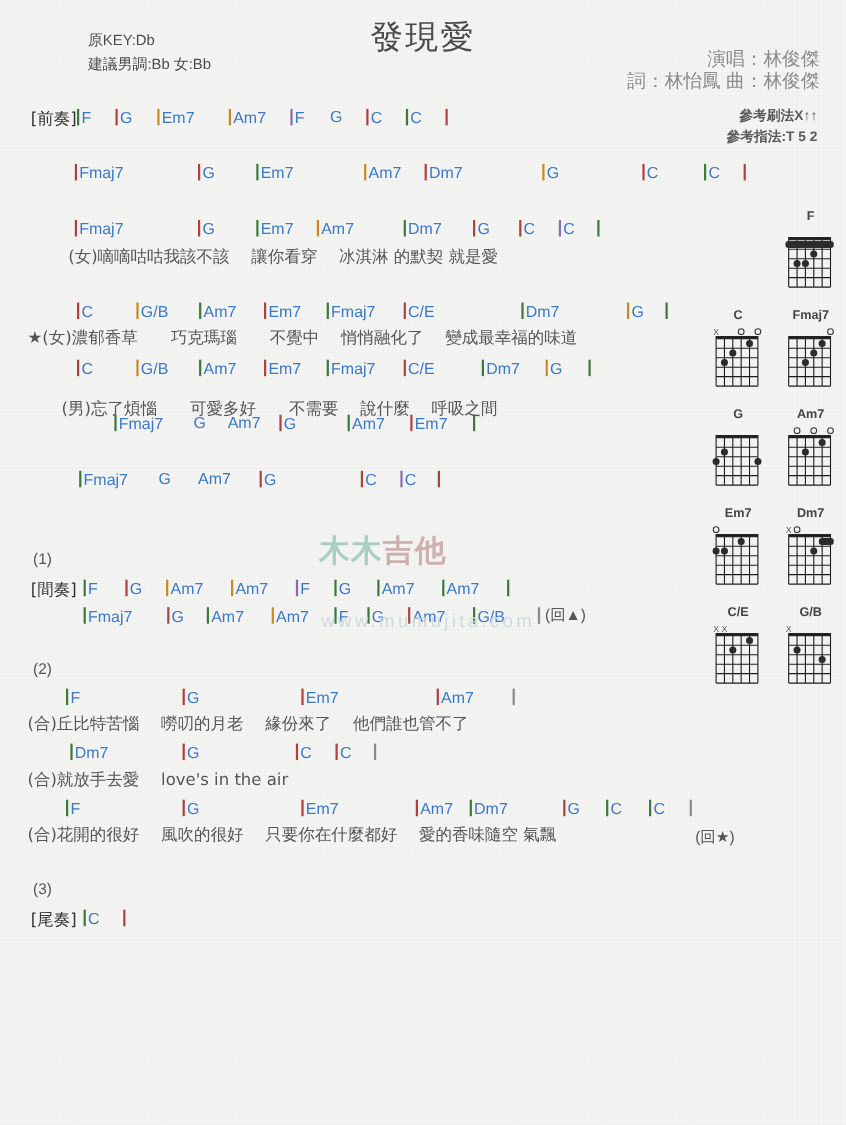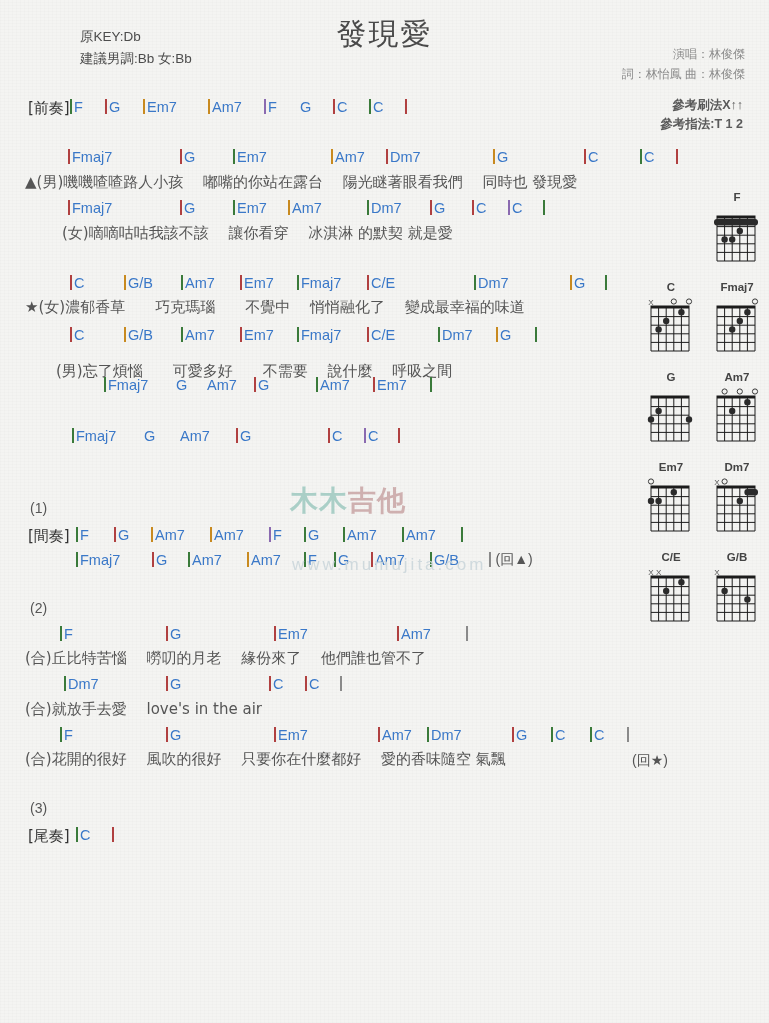--- a/index.html
+++ b/index.html
@@ -24,21 +24,21 @@
   .sheet { position:relative; width:769px; height:1023px; z-index:2; }
 
   
   .title{
     position:absolute; left:0; right:0; top:14px;
     text-align:center;
     font-size:30px; color:#4a4a4a; letter-spacing:2px;
     font-family:"DejaVu Sans","Liberation Sans",sans-serif;
   }
   .key-block{ position:absolute; left:80px; top:26px; font-size:13.5px; color:#4c4c4c; line-height:22px;}
-  .credits{ position:absolute; right:24px; top:44px; text-align:right; font-size:12px; color:#8a8a8a; line-height:20px;}
+  .credits{ position:absolute; right:24px; top:44px; text-align:right; font-size:17px; color:#8a8a8a; line-height:20px;}
   .refs{ position:absolute; right:26px; top:96px; text-align:right; font-size:12.5px; color:#5a5a5a; line-height:19px; font-weight:bold;}
 
   
   .body-area{ position:absolute; left:0; top:0; width:640px; height:1023px; }
   .row{ position:absolute; white-space:pre; }
   .chordrow{ font-size:14.5px; color:#3a78c8; }
   .lyricrow{ font-size:15px; color:#555; font-family:"DejaVu Sans","Liberation Sans",sans-serif; }
   .plainrow{ font-size:14px; color:#555; }
   .tok{ position:absolute; white-space:pre; }
   .bar{ display:inline-block; width:2px; height:15px; vertical-align:-2px; margin-right:2px;}
@@ -82,31 +82,30 @@
     <div>建議男調:Bb 女:Bb</div>
   </div>
 
   <div class="credits">
     <div>演唱：林俊傑</div>
     <div>詞：林怡鳳  曲：林俊傑</div>
   </div>
 
   <div class="refs">
     <div>參考刷法X↑↑</div>
-    <div>參考指法:T 1 2</div>
+    <div>參考指法:T 5 2</div>
   </div>
 
   <div class="watermark"><span class="wm1">木木</span><span class="wm2">吉他</span></div>
   <div class="watermark-url">www.mumujita.com</div>
 
   <div class="body-area">
 
     <div class="row lbl" style="left:28px;top:99px;">[前奏]</div>
 
-    <div class="row lyricrow" style="left:25px;top:173px;"><span>▲(男)</span><span>嘰嘰喳喳路人小孩　 嘟嘴的你站在露台　 陽光瞇著眼看我們　 同時也 發現愛</span></div>
 
     <div class="row lyricrow" style="left:62px;top:224px;"><span>(女)</span><span>嘀嘀咕咕我該不該　 讓你看穿　 冰淇淋 的默契 就是愛</span></div>
 
     <div class="row lyricrow" style="left:25px;top:298px;"><span>★(女)</span><span>濃郁香草　　巧克瑪瑙　　不覺中　 悄悄融化了　 變成最幸福的味道</span></div>
 
     <div class="row lyricrow" style="left:56px;top:362px;"><span>(男)</span><span>忘了煩惱　　可愛多好　　不需要　 說什麼　 呼吸之間</span></div>
 
 
 
     <div class="row plainrow" style="left:30px;top:500px;">(1)</div>

